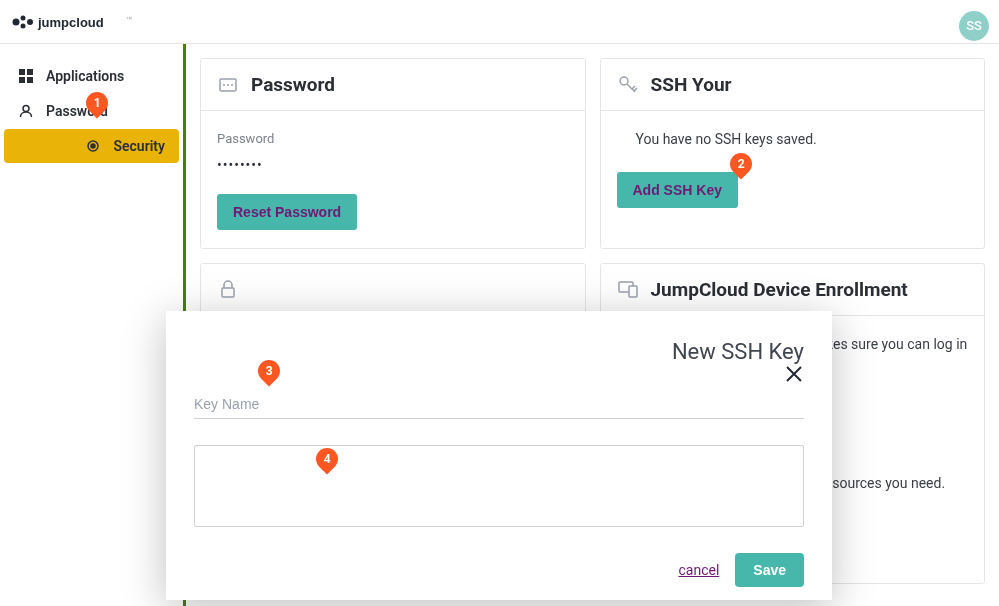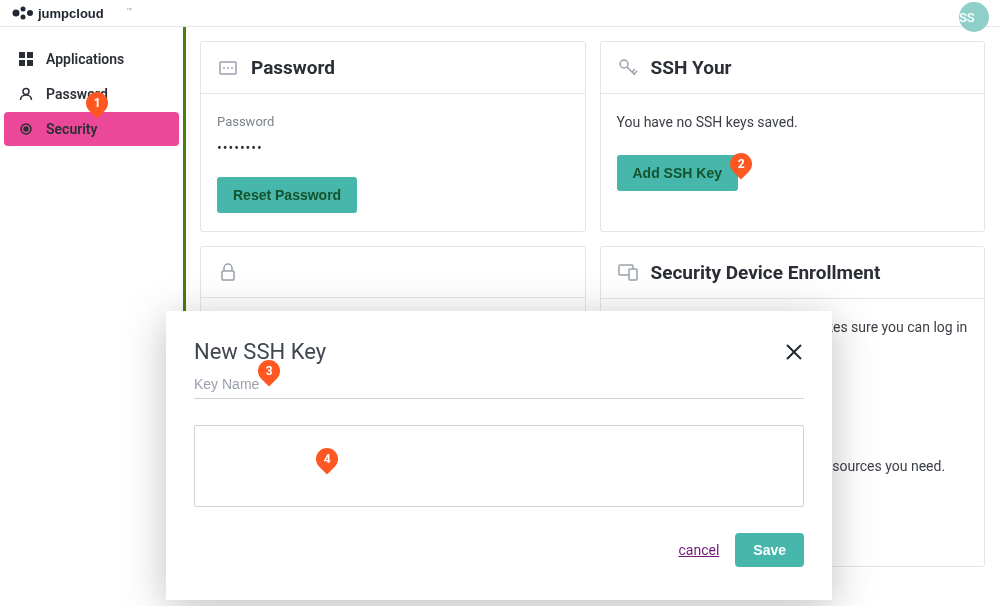--- a/index.html
+++ b/index.html
@@ -6,40 +6,41 @@
     body {
       font-family: -apple-system, BlinkMacSystemFont, "Segoe UI", Roboto, sans-serif;
       background: #fff;
       width: 999px;
       height: 606px;
       overflow: hidden;
       position: relative;
       color: #3a3e45;
     }
     .topbar {
-      height: 27px;
+      height: 44px;
       display: flex;
       align-items: center;
       justify-content: space-between;
       padding: 0 10px;
       border-bottom: 1px solid #e3e5e8;
     }
     .logo {
       display: flex;
       align-items: center;
       gap: 4px;
     }
     .logo svg { display: block; }
     .avatar {
       width: 30px; height: 30px;
       border-radius: 50%;
       background: #8ed0c8;
       color: #fff;
       display: flex;
       align-items: center;
+      justify-content: center;
       font-size: 13px;
       font-weight: 500;
       margin-top: 8px;
     }
     .main {
       display: flex;
       height: calc(100% - 33px);
     }
     .sidebar {
       width: 186px;
@@ -52,21 +53,22 @@
       gap: 12px;
       padding: 9px 14px;
       margin: 1px 4px;
       border-radius: 4px;
       font-size: 14px;
       font-weight: 600;
       color: #2b2f35;
       cursor: pointer;
     }
     .sidebar-item.active {
-      background: #ec4899;
+      background: #eab308;
+      justify-content: flex-end;
     }
     .sidebar-icon {
       width: 16px; height: 16px;
       display: flex;
       align-items: center;
       justify-content: center;
     }
     .content {
       flex: 1;
       padding: 14px;
@@ -112,29 +114,29 @@
       margin-bottom: 6px;
     }
     .field-value {
       font-size: 14px;
       color: #2b2f35;
       margin-bottom: 18px;
       letter-spacing: 1px;
     }
     .btn {
       background: #46b7aa;
-      color: #14532d;
+      color: #701a75;
       border: none;
       padding: 10px 16px;
       border-radius: 3px;
       font-size: 14px;
       font-weight: 600;
       cursor: pointer;
     }
-    .ssh-body p { margin-bottom: 22px; }
+    .ssh-body p { margin-bottom: 22px; margin-left: 19px; }
     .enroll-text { color: #3a3e45; }
     .enroll-strong { font-weight: 700; margin-top: 16px; display: block; }
 
     
     .marker {
       position: absolute;
       width: 22px; height: 22px;
       background: #ff5722;
       border-radius: 50% 50% 50% 0;
       transform: rotate(-45deg);
@@ -156,21 +158,22 @@
       width: 666px;
       height: 289px;
       background: #fff;
       box-shadow: 0 8px 40px rgba(0,0,0,0.25);
       padding: 28px;
       z-index: 20;
     }
     .modal-header {
       display: flex;
       justify-content: space-between;
-      align-items: center;
+      align-items: flex-end;
+      flex-direction: column;
     }
     .modal-title {
       font-size: 22px;
       font-weight: 400;
       color: #404650;
     }
     .close-btn {
       cursor: pointer;
       width: 20px; height: 20px;
       display: flex;
@@ -329,21 +332,21 @@
     </div>
 
     <div class="card">
       <div class="card-header">
         <span class="card-icon">
           <svg width="22" height="22" viewBox="0 0 22 22" fill="none" stroke="#9aa1ac" stroke-width="1.5">
               <rect x="2" y="4" width="14" height="10" rx="1"></rect>
               <rect x="12" y="8" width="8" height="11" rx="1" fill="#fff"></rect>
             </svg>
         </span>
-        <h2>Security Device Enrollment</h2>
+        <h2>JumpCloud Device Enrollment</h2>
       </div>
       <div class="card-body enroll-text">
         <p>The JumpCloud system agent makes sure you can log in to the resources you need.</p>
         <span class="enroll-strong">n:</span>
         <p style="margin-top:60px">makes sure you can log in to the resources you need.</p>
         <p style="margin-top:50px">ctions in the installer.</p>
       </div>
     </div>
 
   </div>

